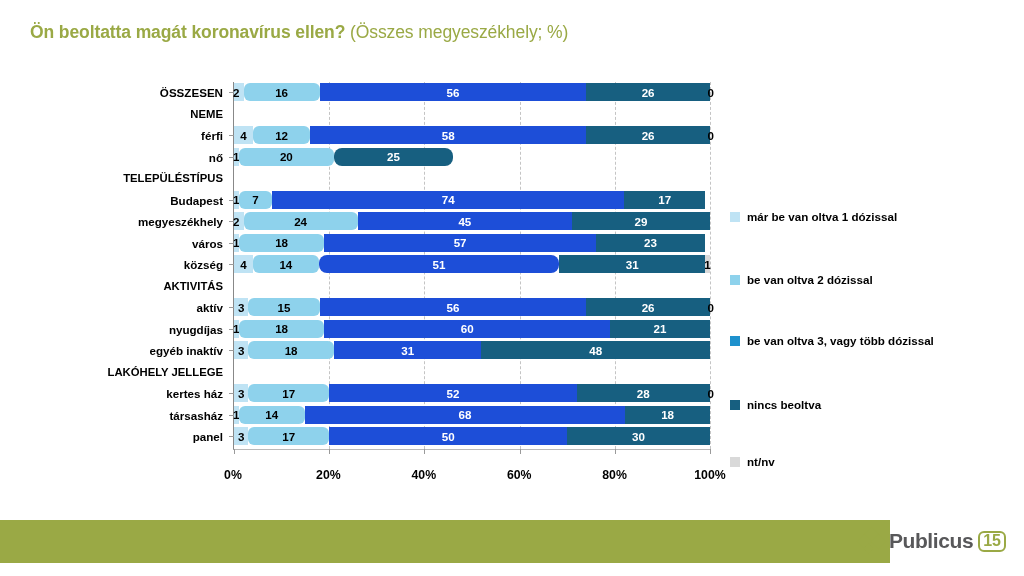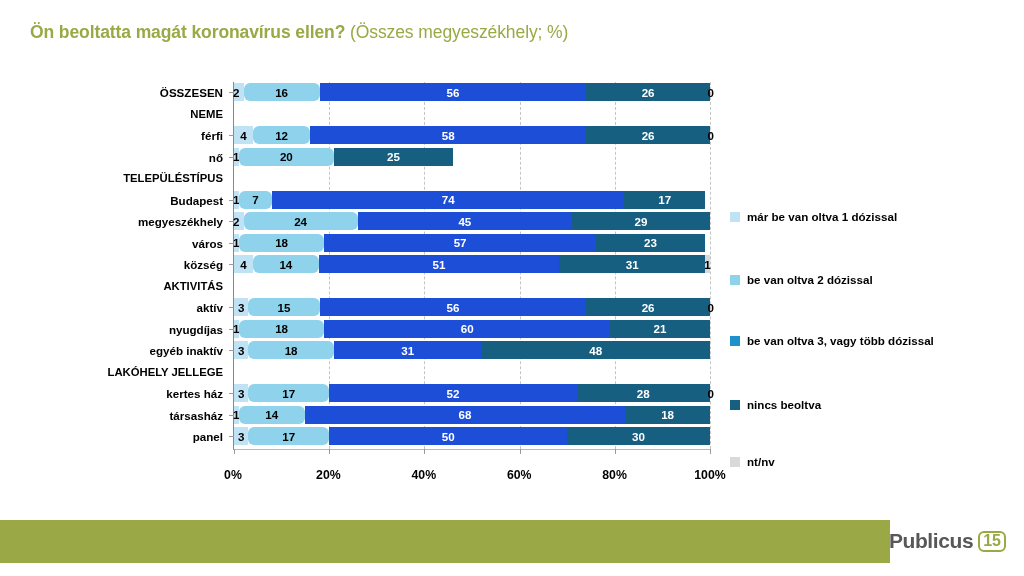--- a/index.html
+++ b/index.html
@@ -197,21 +197,21 @@
           <div class="seg zero">0</div>
         </div>
         <div class="ytick" style="top: 53px;"></div>
         <div class="bar-row" style="top: 65.5px;">
           <div class="seg s0 tiny" style="width: 1%;">
             <span style="position: absolute; left: -1px;">1</span>
           </div>
           <div class="seg s1" style="width: 20%;">
             <span>20</span>
           </div>
-          <div class="seg s3" style="width: 25%;">
+          <div class="seg s3" style="width: 25%; border-radius: 8px;">
             <span>25</span>
           </div>
         </div>
         <div class="ytick" style="top: 74.5px;"></div>
         <div class="bar-row" style="top: 108.5px;">
           <div class="seg s0 tiny" style="width: 1%;">
             <span style="position: absolute; left: -1px;">1</span>
           </div>
           <div class="seg s1" style="width: 7%;">
             <span>7</span>
@@ -254,21 +254,21 @@
           </div>
         </div>
         <div class="ytick" style="top: 160.5px;"></div>
         <div class="bar-row" style="top: 173px;">
           <div class="seg s0 tiny" style="width: 4%;">
             <span>4</span>
           </div>
           <div class="seg s1" style="width: 14%;">
             <span>14</span>
           </div>
-          <div class="seg s2" style="width: 51%;">
+          <div class="seg s2" style="width: 51%; border-radius: 8px;">
             <span>51</span>
           </div>
           <div class="seg s3" style="width: 31%;">
             <span>31</span>
           </div>
           <div class="seg s4 tiny" style="width: 1%;">
             <span style="position: absolute; left: -1px;">1</span>
           </div>
         </div>
         <div class="ytick" style="top: 182px;"></div>

